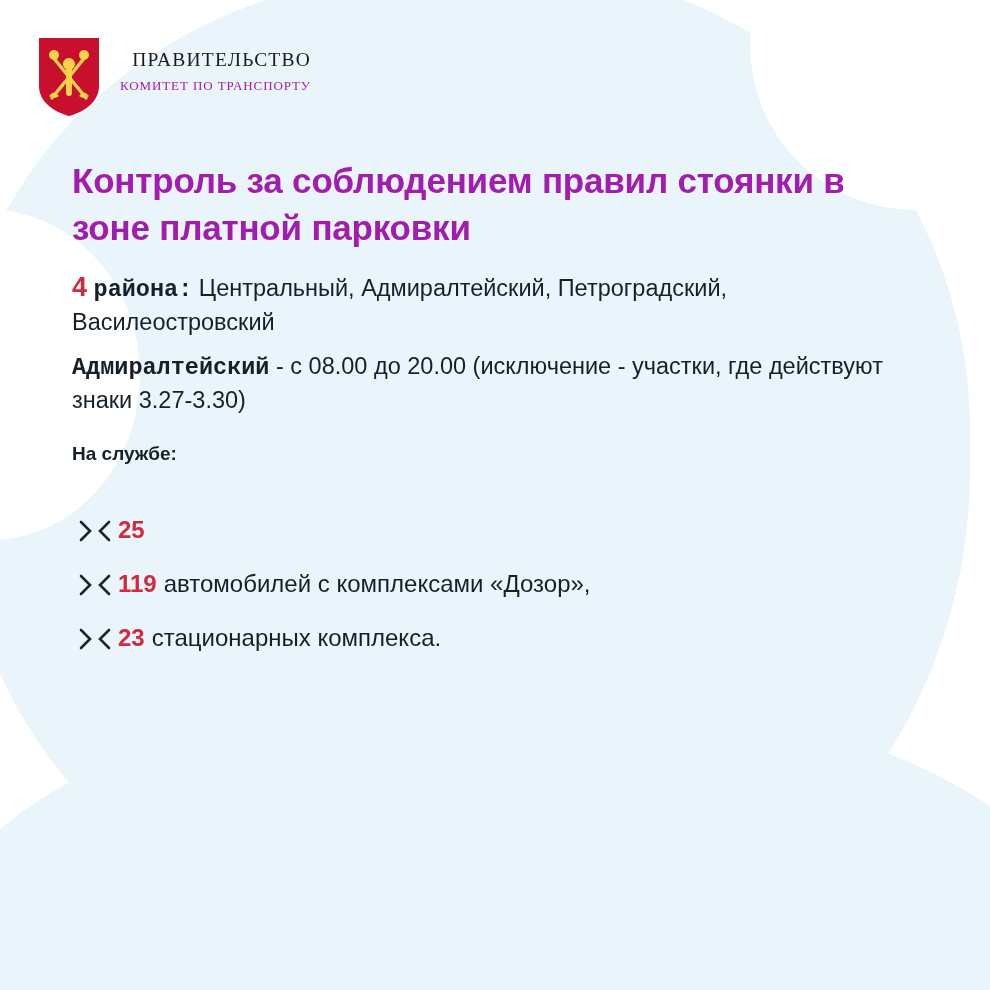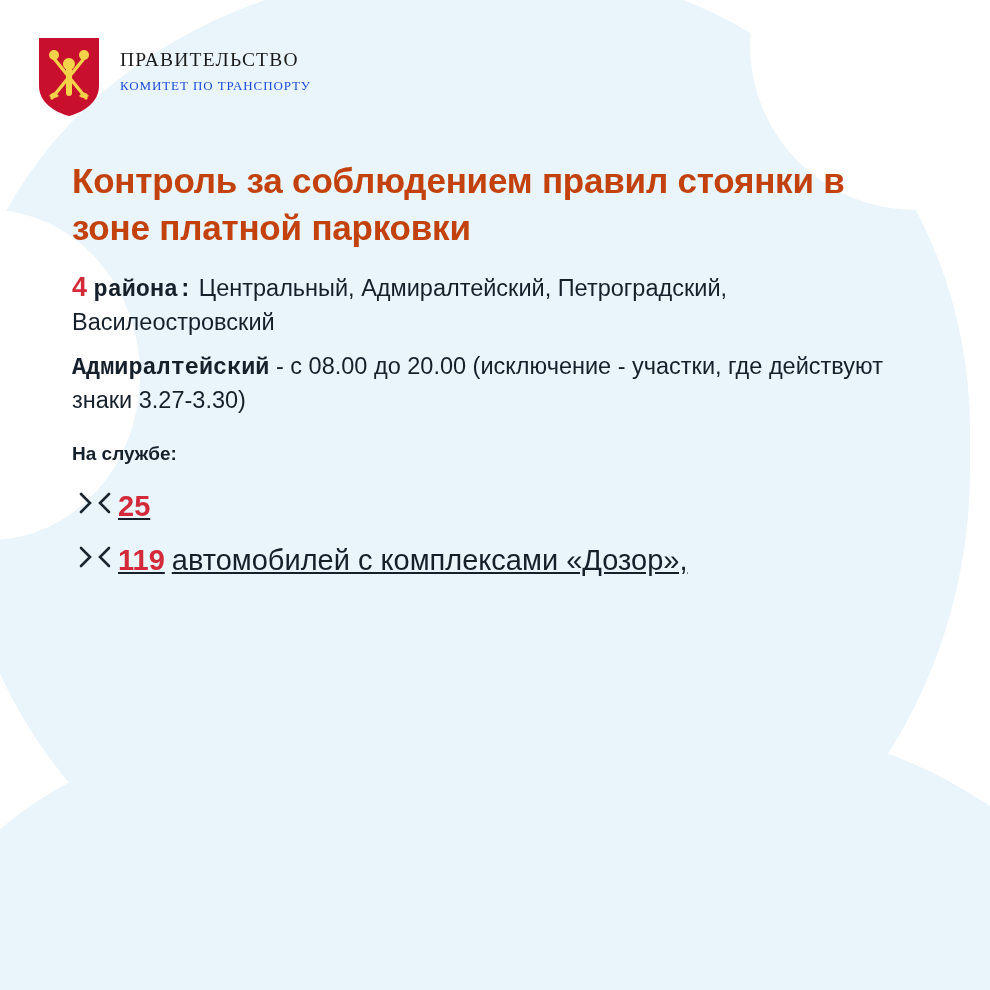--- a/index.html
+++ b/index.html
@@ -66,45 +66,46 @@
     display: flex;
     align-items: flex-start;
     gap: 18px;
   }
   .emblem {
     width: 66px;
     height: 82px;
   }
   .org-lines {
     padding-top: 12px;
+    text-align: right;
   }
   .org-line1, .org-line2 {
     font-family: "Liberation Serif", serif;
     font-size: 19.5px;
     letter-spacing: 1.2px;
     color: #1b1b1b;
     line-height: 1.28;
     font-weight: 400;
   }
   .org-line3 {
     font-family: "Liberation Serif", serif;
     font-size: 13px;
     letter-spacing: 0.9px;
-    color: #1d4ed8;
+    color: #a21caf;
     margin-top: 5px;
   }
   
   .main-title {
     position: absolute;
     left: 72px;
     top: 158px;
     width: 800px;
     font-size: 35px;
     font-weight: bold;
-    color: #c2410c;
+    color: #a21caf;
     line-height: 1.33;
     letter-spacing: -0.2px;
   }
   .para {
     position: absolute;
     left: 72px;
     width: 860px;
     font-size: 23.5px;
     color: #16202b;
     line-height: 1.42;
@@ -129,25 +130,24 @@
     color: #16202b;
   }
   .duty-list {
     position: absolute;
     left: 72px;
     top: 490px;
     width: 840px;
   }
   .duty-item {
     display: flex;
-    align-items: flex-start;
+    align-items: flex-end;
     height: 54px;
-    font-size: 29px;
+    font-size: 24px;
     color: #16202b;
-    text-decoration: underline;
   }
   .duty-marker {
     width: 46px;
     flex: 0 0 46px;
     display: flex;
     align-items: center;
     justify-content: center;
   }
   .duty-num {
     color: #d32a3a;
@@ -224,16 +224,28 @@
           <svg width="34" height="26" viewBox="0 0 34 26">
             <g stroke="#1b2530" stroke-width="2.6" fill="none" stroke-linecap="round">
               <path d="M3 4 L12 13 L3 22"></path>
               <path d="M31 4 L22 13 L31 22"></path>
             </g>
           </svg>
         </span>
         <span class="duty-num">119</span>
         <span>автомобилей с комплексами «Дозор»,</span>
       </div>
+      <div class="duty-item">
+        <span class="duty-marker">
+          <svg width="34" height="26" viewBox="0 0 34 26">
+            <g stroke="#1b2530" stroke-width="2.6" fill="none" stroke-linecap="round">
+              <path d="M3 4 L12 13 L3 22"></path>
+              <path d="M31 4 L22 13 L31 22"></path>
+            </g>
+          </svg>
+        </span>
+        <span class="duty-num">23</span>
+        <span>стационарных комплекса.</span>
+      </div>
     </div>
 
   </div>
 </div>
 
 </body></html>

